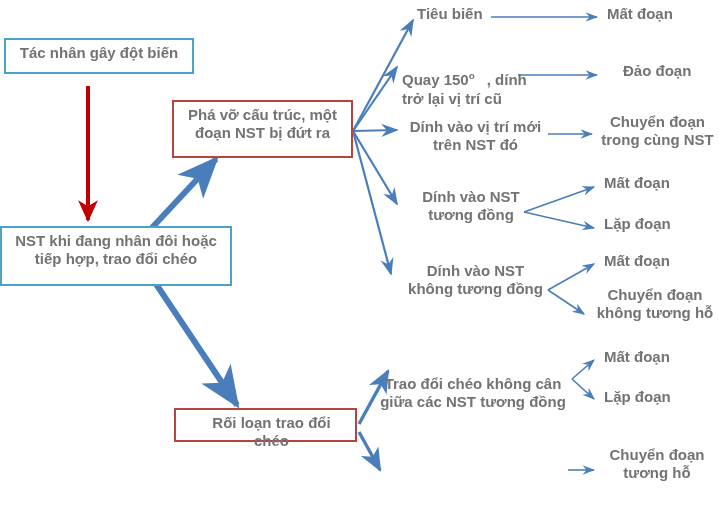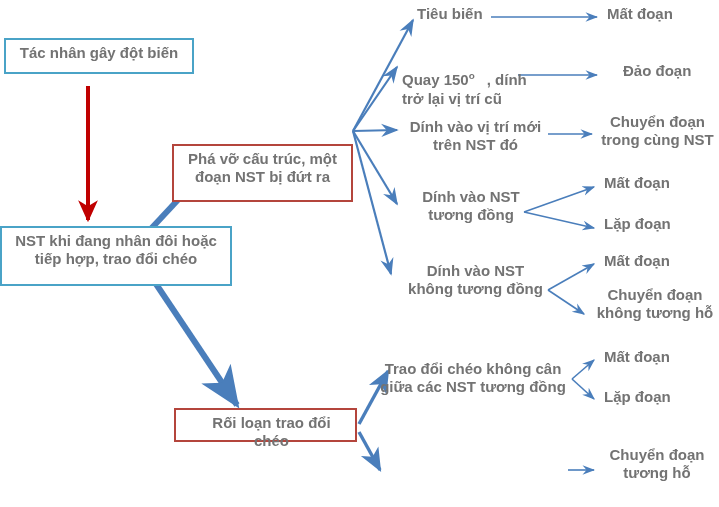--- a/index.html
+++ b/index.html
@@ -149,21 +149,21 @@
 
   <div class="node box f15" style="left:4px; top:38px; width:190px; height:36px;">
     <span>Tác nhân gây đột biến</span>
   </div>
 
   <div class="node box f15" style="left:0px; top:226px; width:232px; height:60px;">
     <span>NST khi đang nhân đôi hoặc
 tiếp hợp, trao đổi chéo</span>
   </div>
 
-  <div class="node box-red f15" style="left:172px; top:100px; width:181px; height:58px;margin-top:44px;">
+  <div class="node box-red f15" style="left:172px; top:100px; width:181px; height:58px;">
     <span>Phá vỡ cấu trúc, một
 đoạn NST bị đứt ra</span>
   </div>
 
   <div class="node box-red f15" style="left:174px; top:408px; width:183px; height:34px;padding-left:20px;">
     <span>Rối loạn trao đổi chéo</span>
   </div>
 
   <div class="node plain f15" style="left:417px; top:5px; width:80px; height:24px; justify-content:flex-start;">
     <span>Tiêu biến</span>
@@ -212,21 +212,21 @@
 
   <div class="node plain f15" style="left:604px; top:252px; width:100px; height:24px; justify-content:flex-start;">
     <span>Mất đoạn</span>
   </div>
 
   <div class="node plain f15" style="left:591px; top:286px; width:128px; height:44px;">
     <span>Chuyển đoạn
 không tương hỗ</span>
   </div>
 
-  <div class="node plain f15" style="left:373px; top:360px; width:200px; height:44px;">
+  <div class="node plain f15" style="left:373px; top:375px; width:200px; height:44px;">
     <span>Trao đổi chéo không cân
 giữa các NST tương đồng</span>
   </div>
 
   <div class="node plain f15" style="left:604px; top:348px; width:100px; height:24px; justify-content:flex-start;">
     <span>Mất đoạn</span>
   </div>
 
   <div class="node plain f15" style="left:604px; top:388px; width:100px; height:24px; justify-content:flex-start;">
     <span>Lặp đoạn</span>

